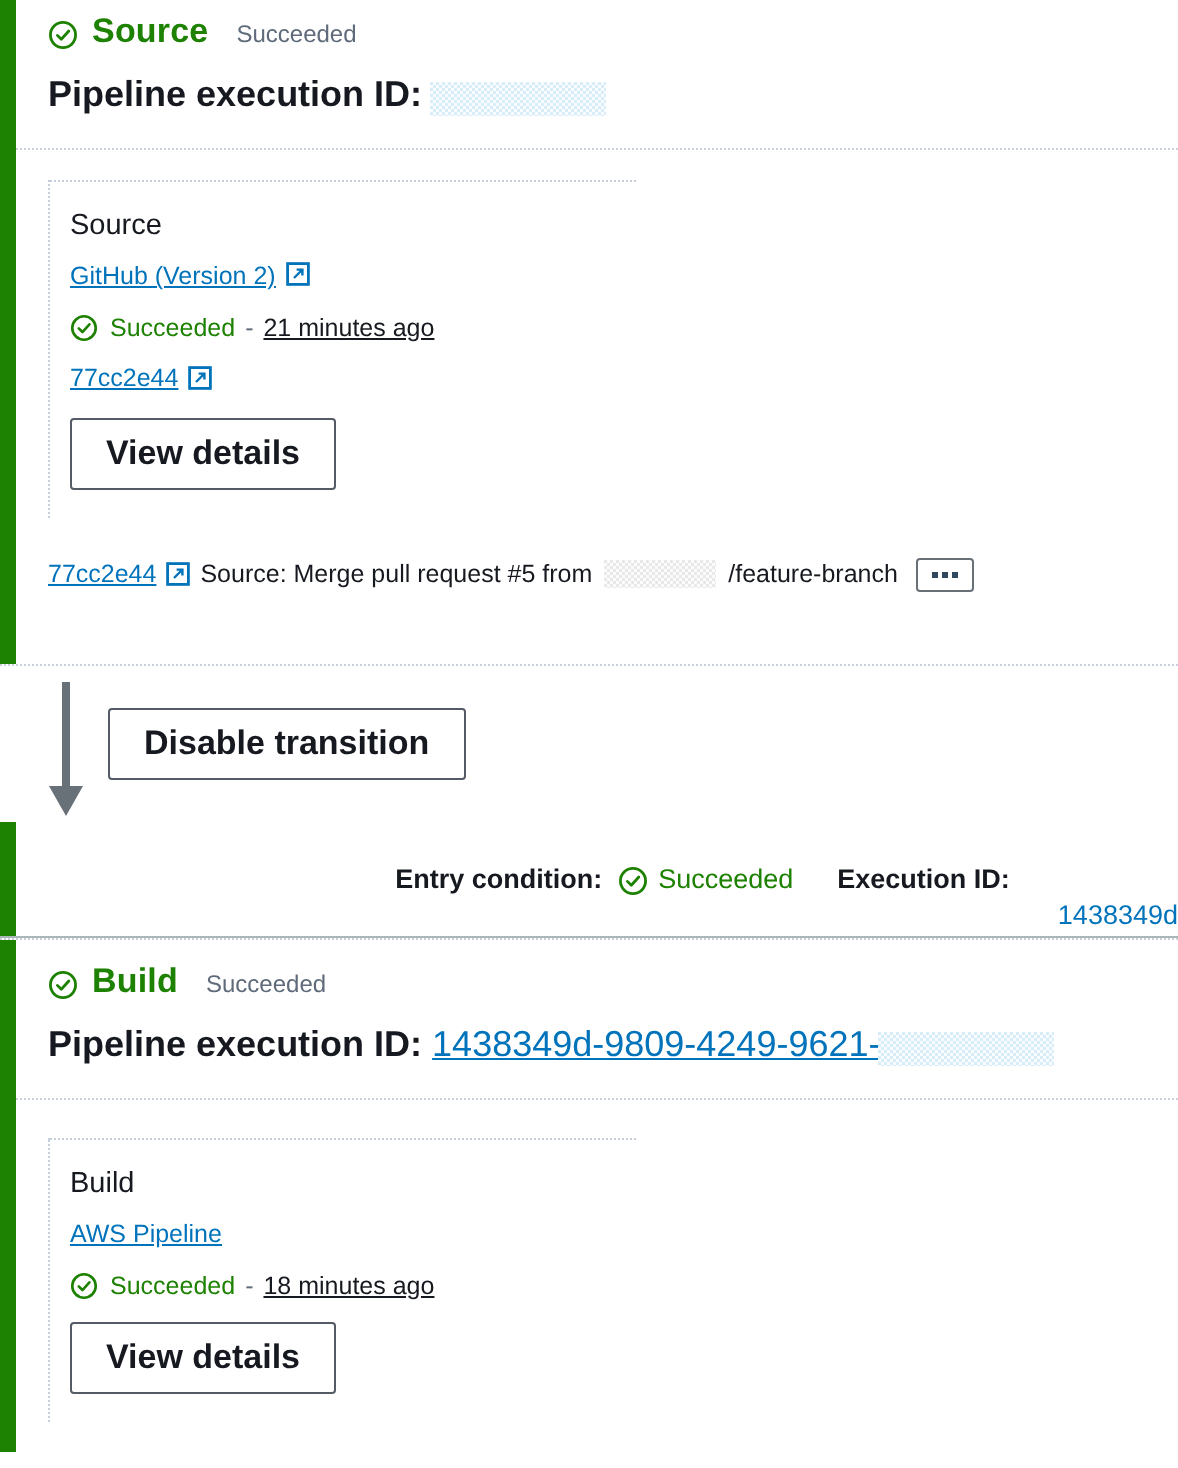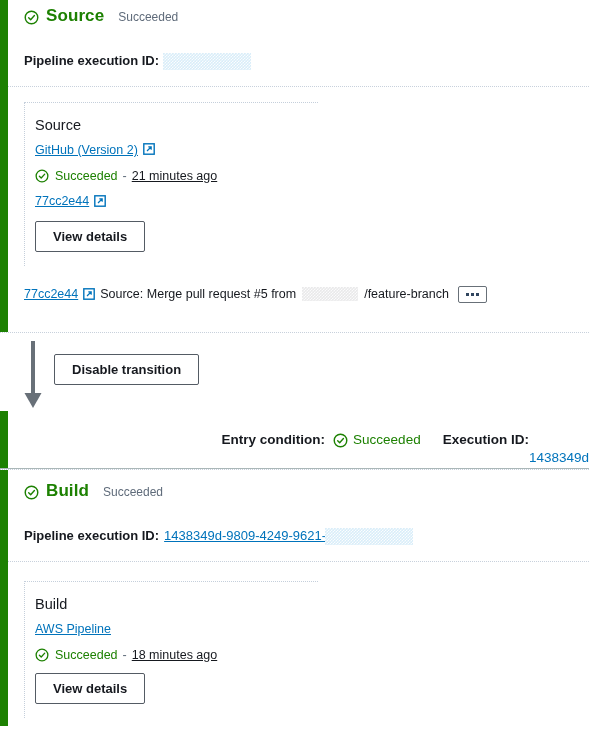--- a/index.html
+++ b/index.html
@@ -60,24 +60,24 @@
     width: 15px;
     height: 15px;
     flex: none;
     position: relative;
     top: 1px;
   }
   .check-icon svg { display: block; }
 
   
   .exec-line {
-    margin-top: 27px;
-    font-size: 13px;
-    display: flex;
-    align-items: flex-start;
+    margin-top: 11px;
+    font-size: 18px;
+    display: flex;
+    align-items: flex-end;
     white-space: nowrap;
   }
   .exec-label {
     font-weight: bold;
     color: #16191f;
     margin-right: 5px;
   }
   .exec-id {
     color: #0073bb;
     text-decoration: underline;
@@ -174,21 +174,21 @@
   }
 
   .btn {
     display: inline-flex;
     align-items: center;
     justify-content: center;
     border: 1px solid #545b64;
     background: #ffffff;
     color: #16191f;
     font-family: "Liberation Sans", sans-serif;
-    font-size: 13px;
+    font-size: 17px;
     font-weight: bold;
     padding: 7px 17px;
     border-radius: 2px;
     cursor: pointer;
     white-space: nowrap;
   }
 
   
   .revision-row {
     display: flex;
@@ -242,21 +242,21 @@
   .entry-row {
     display: flex;
     align-items: center;
     font-size: 13.5px;
     height: 100%;
     padding-left: 24px;
     white-space: nowrap;
     justify-content: flex-end;
   }
   .entry-label { font-weight: bold; margin-right: 8px; }
-  .entry-exec-label { font-weight: bold; margin-right: 0; }
+  .entry-exec-label { font-weight: bold; margin-right: 24px; }
   .entry-exec-id { color: #0073bb; cursor: pointer; margin-top: 36px; }
   .inline-gap { display: inline-flex; align-items: center; gap: 5px; margin-right: 22px; }
 
   .ext-icon { display: inline-block; width: 12px; height: 12px; flex: none; }
   .ext-icon svg { display: block; }
 </style>
 </head>
 <body>
 
 <div class="stage" style="height:332px;">

